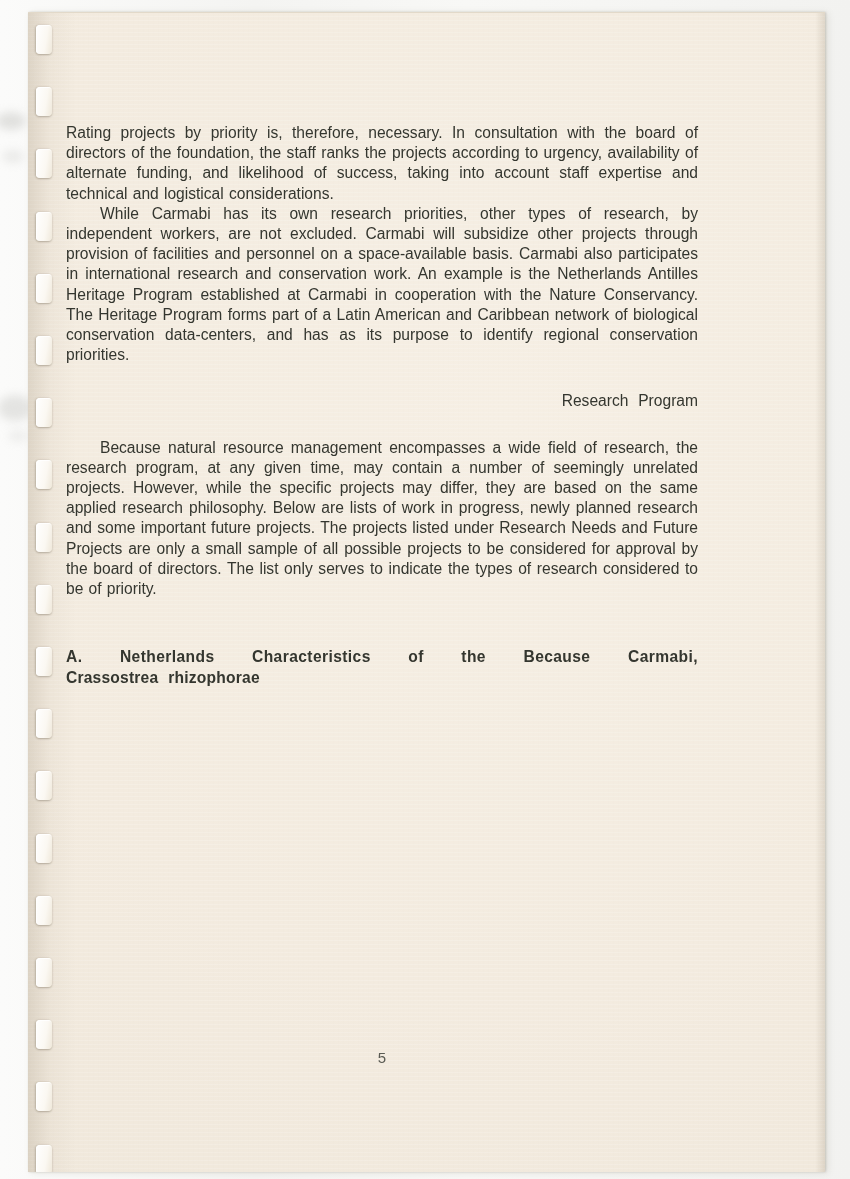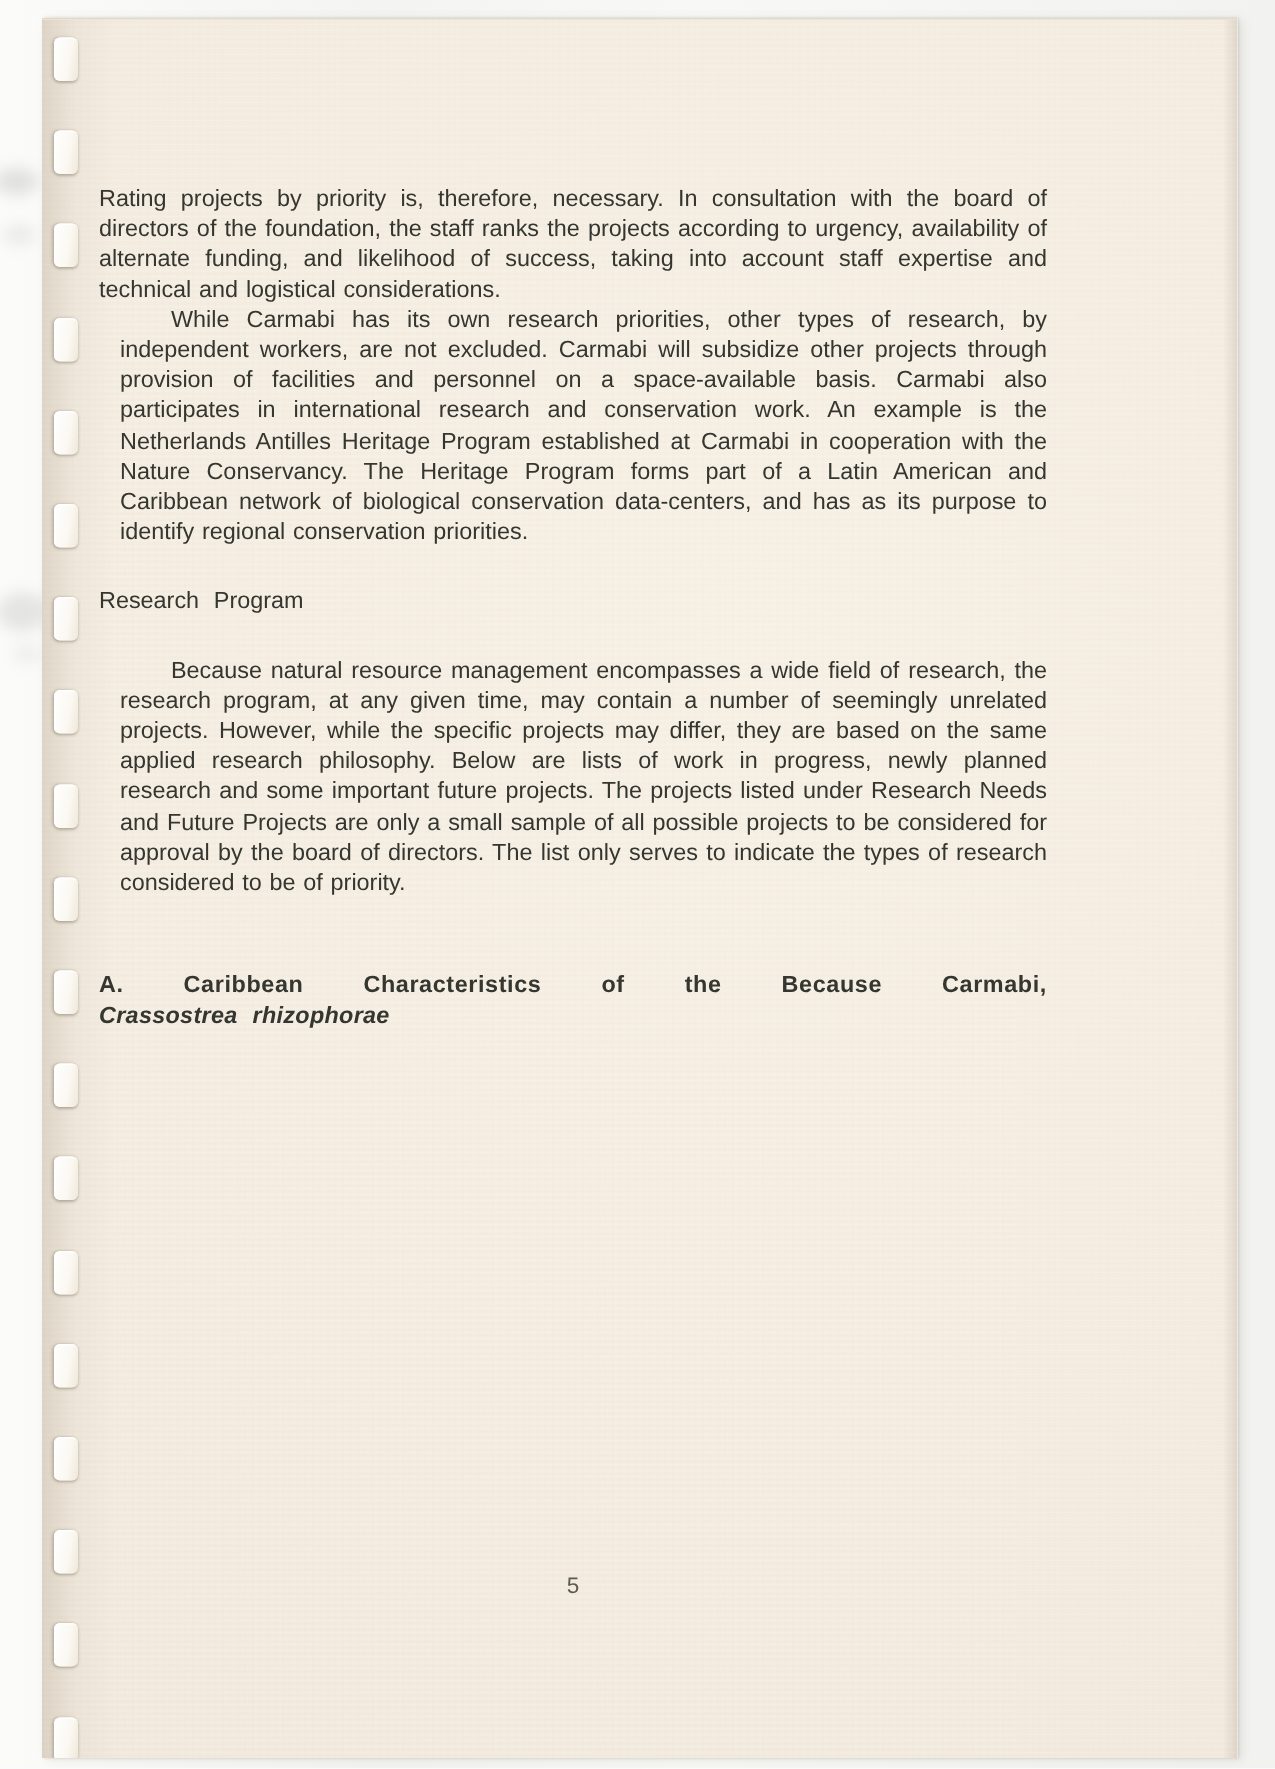--- a/index.html
+++ b/index.html
@@ -91,25 +91,25 @@
     font-size: 15.6px;
     line-height: 20.2px;
     color: #34362f;
   }
   p.body {
     text-align: justify;
     text-justify: inter-word;
     word-spacing: .055em;
     -webkit-font-smoothing: antialiased;
   }
-  p.body.indent { text-indent: 34px; margin-left: 14px; }
+  p.body.indent { text-indent: 34px; }
   p.body + p.body { margin-top: 0; }
 
   .heading-center {
-    text-align: left;
+    text-align: right;
     word-spacing: .35em;
     margin-top: 26px;
   }
   .block-gap-1 { height: 26px; }
   .sec-num {
     margin-top: 46px;
     word-spacing: .30em;
   }
   .sec-num .numeral { margin-right: 6px; }
   .sec-head {
@@ -119,21 +119,20 @@
     line-height: 20.5px;
   }
   .sec-head .line1 {
     display: flex;
     justify-content: space-between;
     white-space: nowrap;
   }
   .sec-head .sp { display: inline-block; }
   .sec-head .species {
     display: block;
-    font-style: italic;
     word-spacing: .35em;
     letter-spacing: .2px;
   }
   .para-after-head { margin-top: 24px; }
 
   .pageno {
     position: absolute;
     left: 0; right: 0;
     top: 925px;
     text-align: center;
@@ -190,21 +189,21 @@
       <div class="heading-center">Research Program</div>
 
       <div class="block-gap-1"></div>
 
       <p class="body indent">Because natural resource management encompasses a wide field of research, the research program, at any given time, may contain a number of seemingly unrelated projects. However, while the specific projects may differ, they are based on the same applied research philosophy.  Below are lists of work in progress, newly planned research and some important future projects.  The projects listed under Research Needs and Future Projects are only a small sample of all possible projects to be considered for approval by the board of directors.  The list only serves to indicate the types of research considered to be of priority.</p>
 
 
       <div class="sec-head">
         <div class="line1" id="subsection-a-line1">
             <span class="sp">A.</span>
-            <span class="sp">Caribbean</span>
+            <span class="sp">Netherlands</span>
             <span class="sp">Characteristics</span>
             <span class="sp">of</span>
             <span class="sp">the</span>
             <span class="sp">Because</span>
             <span class="sp">Carmabi,</span>
           </div>
         <span class="species">Crassostrea  rhizophorae</span>
       </div>
 
 

